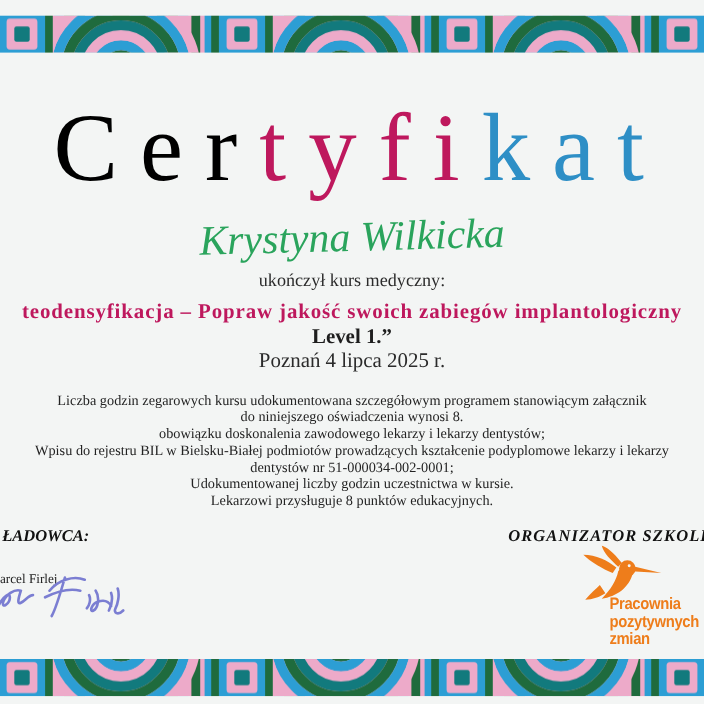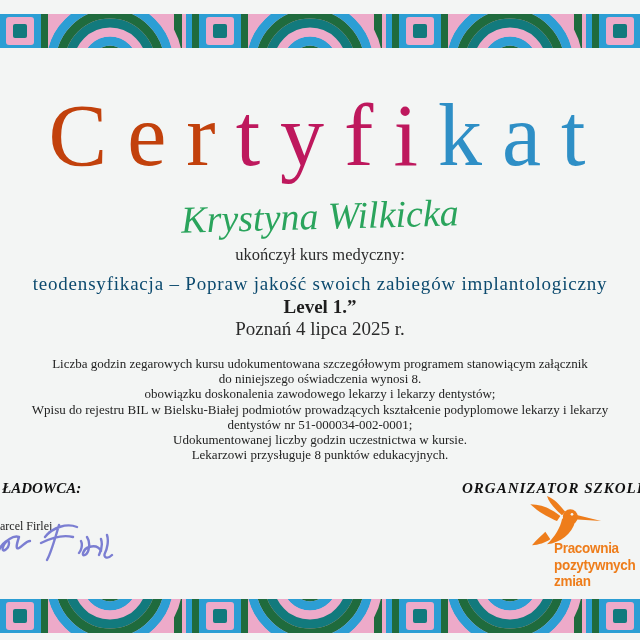--- a/index.html
+++ b/index.html
@@ -34,24 +34,24 @@
     font-style: italic;
     transform: rotate(-1.5deg);
     font-weight: 500;
   }
 
   .statement { top: 245px; font-size: 16.5px; color: #2b2b2b; }
 
   .course-line1 {
     top: 273px;
     font-size: 19px;
-    font-weight: normal;
+    font-weight: bold;
     letter-spacing: 0.8px;
     white-space: nowrap;
-    color: #0c4a6e;
+    color: #be185d;
   }
   .course-line2 { top: 296px; font-size: 19px; font-weight: bold; color: #1e1e1e; }
   .course-date { top: 318px; font-size: 19px; color: #2b2b2b; }
 
   .details { top: 356px; font-size: 13px; line-height: 15.2px; color: #232323; }
 
   .footer-label { font-size: 15px; font-weight: bold; font-style: italic; white-space: nowrap; color: #111; }
   .lecturer-label { top: 480px; left: 2px; }
   .lecturer-name { top: 519px; left: 0; font-size: 12px; color: #222; white-space: nowrap; }
   .organizer-label { top: 480px; left: 462px; letter-spacing: 1px; }
@@ -127,21 +127,21 @@
       <g>
         <rect x="192" y="-11" width="56" height="56" rx="5" fill="#1f6b3d"></rect>
         <rect x="199" y="-4" width="42" height="42" rx="4" fill="#2c9ed4"></rect>
       </g>
     </pattern>
   </defs>
   <rect width="640" height="34" fill="url(#patBottom)"></rect>
 </svg>
 
 <div class="abs center title">
-  <span style="color: #c2410c;">Cer</span><span style="color: #be185d;">tyfi</span><span style="color: rgb(46, 143, 198);">kat</span>
+  <span style="color: #000000;">Cer</span><span style="color: #be185d;">tyfi</span><span style="color: rgb(46, 143, 198);">kat</span>
 </div>
 
 <div class="abs center recipient-name" style="color: rgb(42, 164, 92);">Krystyna Wilkicka</div>
 
 <div class="abs center statement">ukończył kurs medyczny:</div>
 
 <div class="abs center course-line1">teodensyfikacja – Popraw jakość swoich zabiegów implantologiczny</div>
 <div class="abs center course-line2">Level 1.”</div>
 <div class="abs center course-date">Poznań 4 lipca 2025 r.</div>
 

